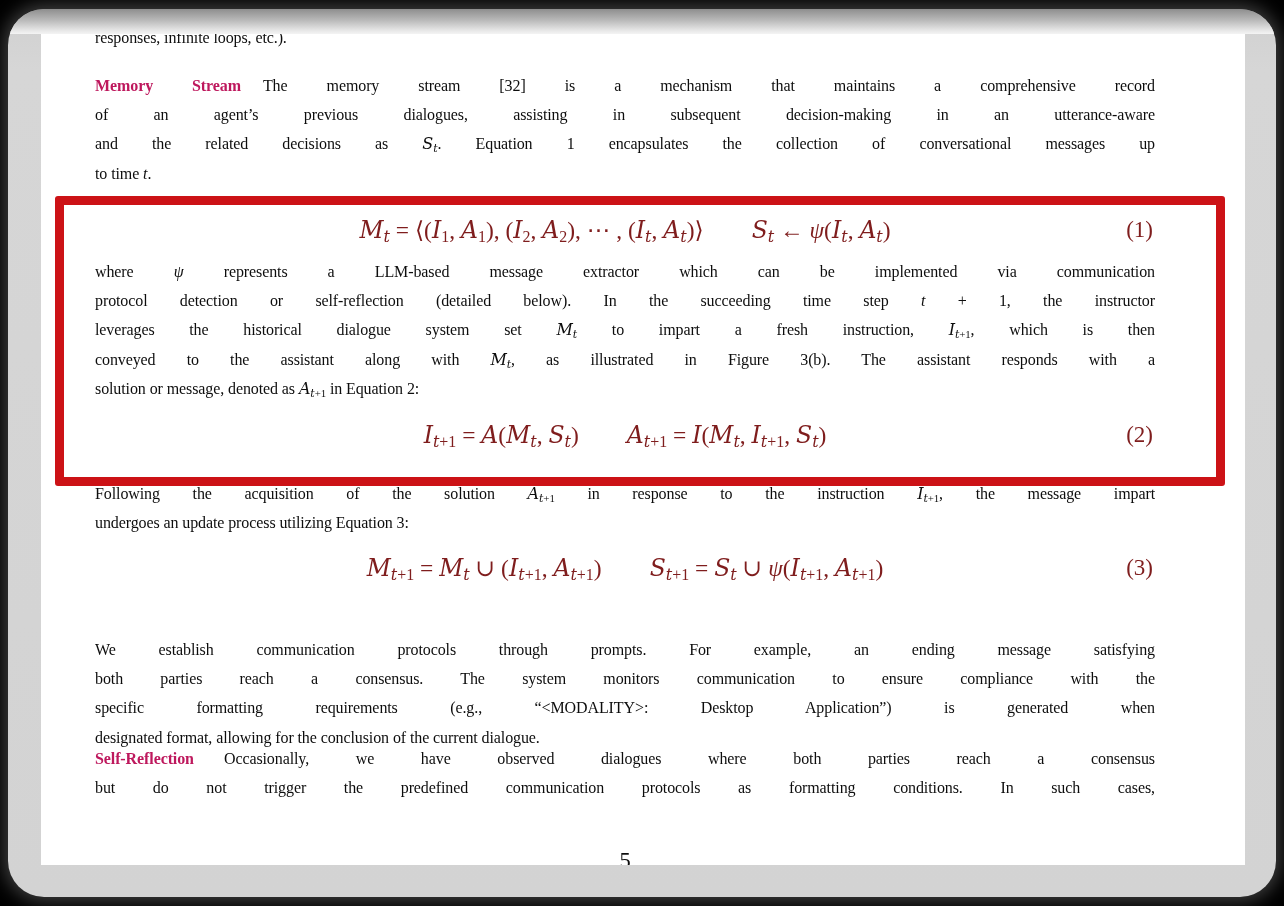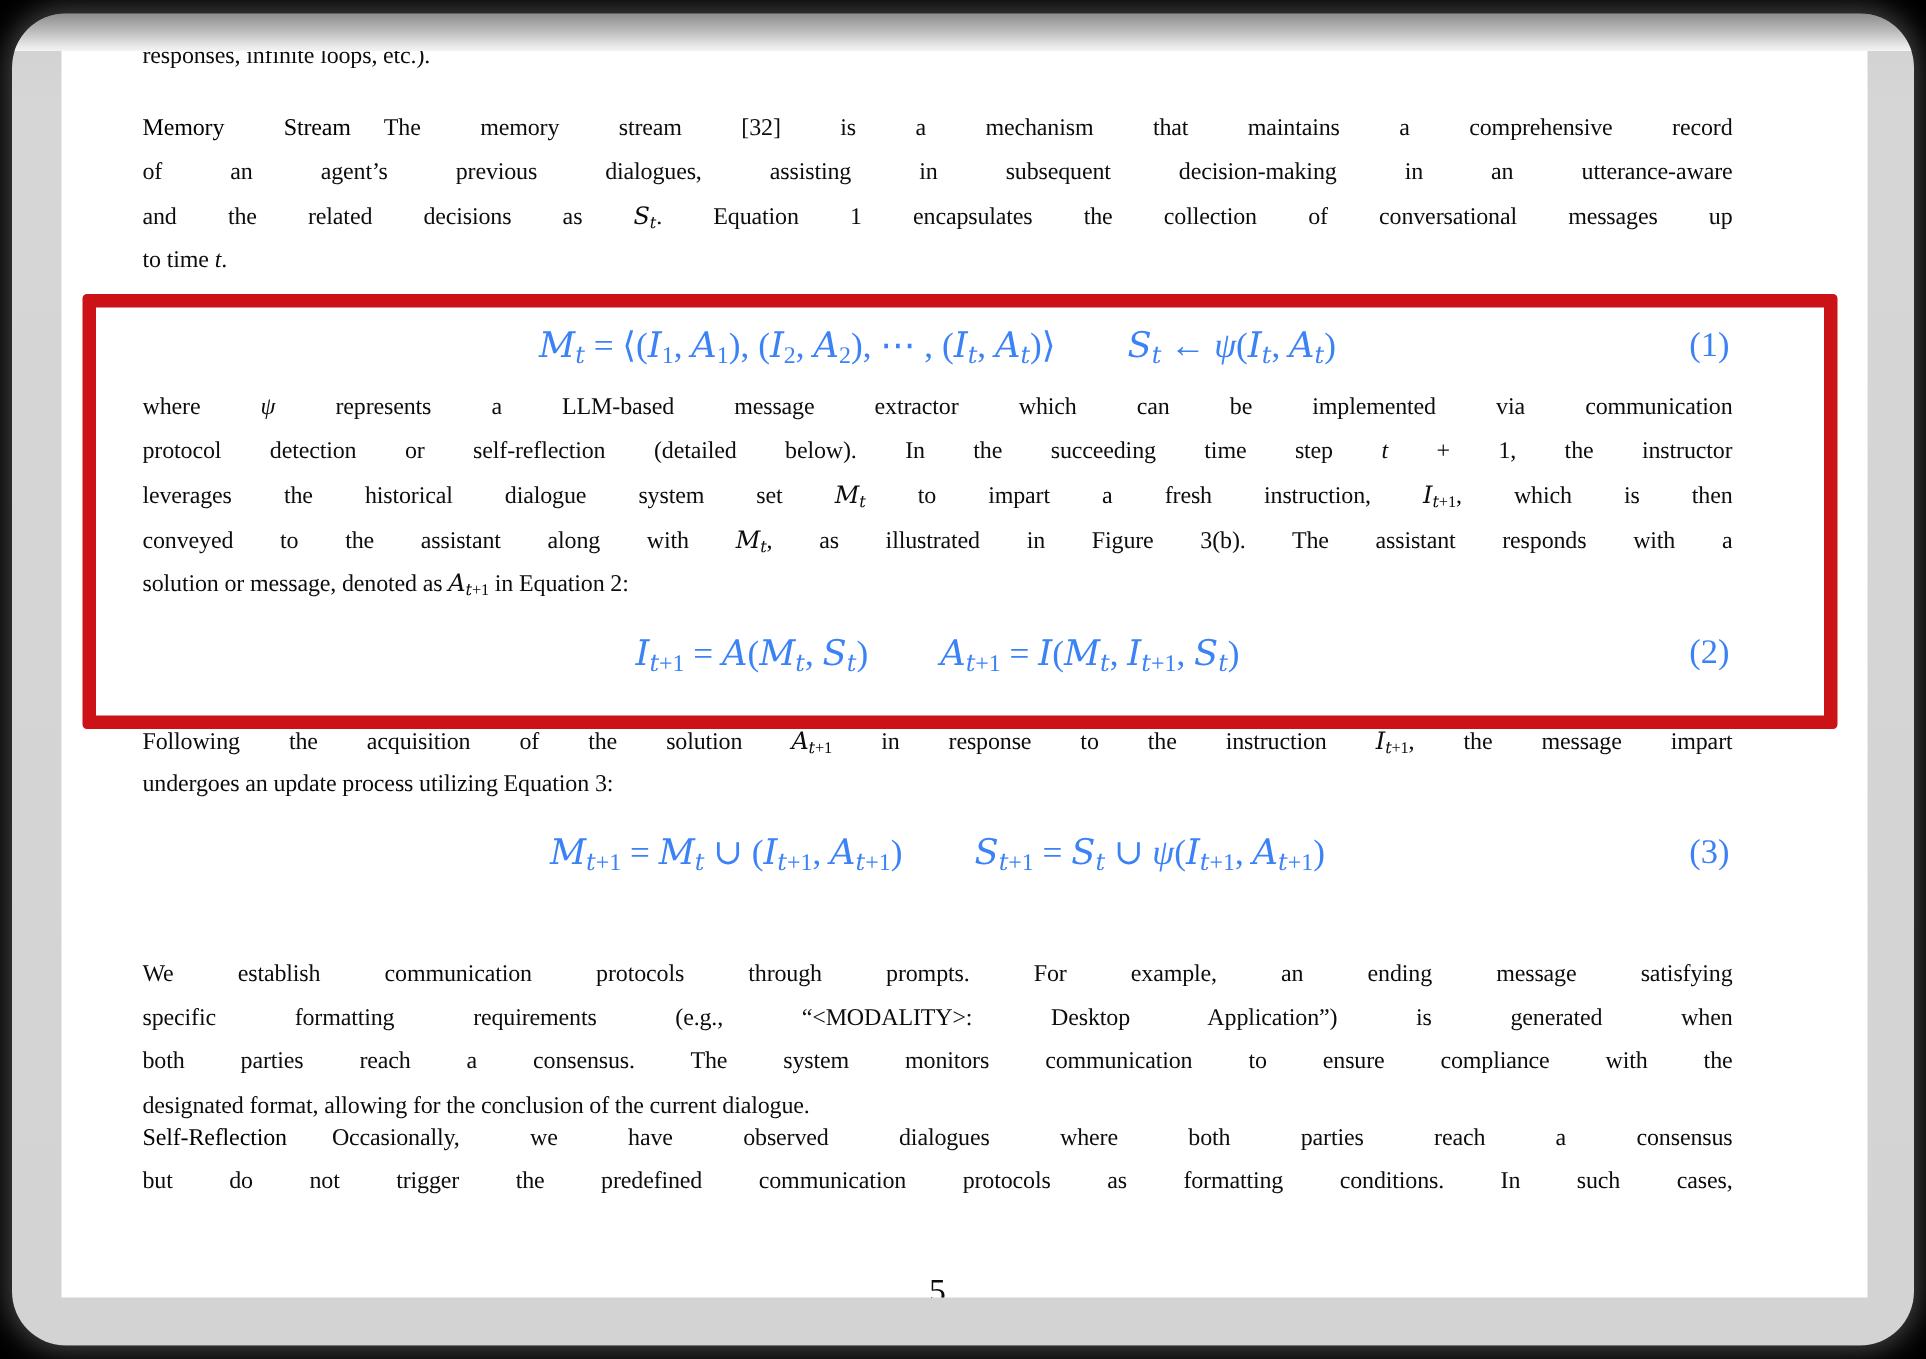--- a/index.html
+++ b/index.html
@@ -20,29 +20,29 @@
   .topfade{
     position:absolute;left:0;top:0;width:100%;height:25px;z-index:8;
     background:linear-gradient(180deg,#8e8e8e 0%,#b9b9b9 45%,#e6e6e6 85%,#f4f4f4 100%);
   }
   .block{position:absolute;left:54px;width:1060px;color:#0d0d0d;}
   .line{
     font-size:16px;line-height:29.2px;height:29.2px;overflow:hidden;
     letter-spacing:-0.1px;
   }
   .line.j{text-align:justify;text-align-last:justify;}
-  .p-b{font-weight:400;color:#000000;}
+  .p-b{font-weight:700;color:#be185d;}
   .p-i{font-style:italic;}
   .p-s{font-style:italic;font-family:"DejaVu Serif","Liberation Serif",serif;}
   .p-sb{font-style:italic;font-family:"DejaVu Serif",serif;font-size:0.68em;vertical-align:-0.26em;line-height:0;}
   .p-sr{font-size:0.68em;vertical-align:-0.26em;line-height:0;}
   .psp{display:inline-block;}
   .eqrow{
     position:absolute;left:54px;width:1060px;height:34px;line-height:34px;
-    text-align:center;font-size:23.5px;color:#3b82f6;
+    text-align:center;font-size:23.5px;color:#7f1d1d;
   }
   .eqnum{position:absolute;right:2px;top:0;font-size:23px;}
   .redbox{
     position:absolute;left:14px;top:163px;width:1152px;height:272px;
     border:9px solid #cc1216;border-radius:3px;z-index:9;background:transparent;
     pointer-events:none;
   }
   .pagenum{
     position:absolute;left:54px;top:816px;width:1060px;height:30px;
     text-align:center;font-size:22.5px;line-height:24px;color:#0d0d0d;
@@ -72,22 +72,22 @@
           <div class="line"><span class="p-r">solution or message, denoted as </span><span class="p-s">A</span><span class="p-sb">t</span><span class="p-sr">+1</span><span class="p-r"> in Equation 2:</span></div>
         </div>
         <div class="eqrow" style="top: 385px;"><span><span class="p-s">I</span><span class="p-sb">t</span><span class="p-sr">+1</span><span class="p-r"> = </span><span class="p-s">A</span><span class="p-r">(</span><span class="p-s">M</span><span class="p-sb">t</span><span class="p-r">, </span><span class="p-s">S</span><span class="p-sb">t</span><span class="p-r">)</span><span class="psp" style="width: 48px;"></span><span class="p-s">A</span><span class="p-sb">t</span><span class="p-sr">+1</span><span class="p-r"> = </span><span class="p-s">I</span><span class="p-r">(</span><span class="p-s">M</span><span class="p-sb">t</span><span class="p-r">, </span><span class="p-s">I</span><span class="p-sb">t</span><span class="p-sr">+1</span><span class="p-r">, </span><span class="p-s">S</span><span class="p-sb">t</span><span class="p-r">)</span></span><span class="eqnum">(2)</span></div>
         <div class="block" style="top: 446px;">
           <div class="line j"><span class="p-r">Following the acquisition of the solution </span><span class="p-s">A</span><span class="p-sb">t</span><span class="p-sr">+1</span><span class="p-r"> in response to the instruction </span><span class="p-s">I</span><span class="p-sb">t</span><span class="p-sr">+1</span><span class="p-r">, the message impart</span></div>
           <div class="line"><span class="p-r">undergoes an update process utilizing Equation 3:</span></div>
         </div>
         <div class="eqrow" style="top: 518px;"><span><span class="p-s">M</span><span class="p-sb">t</span><span class="p-sr">+1</span><span class="p-r"> = </span><span class="p-s">M</span><span class="p-sb">t</span><span class="p-r"> ∪ (</span><span class="p-s">I</span><span class="p-sb">t</span><span class="p-sr">+1</span><span class="p-r">, </span><span class="p-s">A</span><span class="p-sb">t</span><span class="p-sr">+1</span><span class="p-r">)</span><span class="psp" style="width: 48px;"></span><span class="p-s">S</span><span class="p-sb">t</span><span class="p-sr">+1</span><span class="p-r"> = </span><span class="p-s">S</span><span class="p-sb">t</span><span class="p-r"> ∪ </span><span class="p-i">ψ</span><span class="p-r">(</span><span class="p-s">I</span><span class="p-sb">t</span><span class="p-sr">+1</span><span class="p-r">, </span><span class="p-s">A</span><span class="p-sb">t</span><span class="p-sr">+1</span><span class="p-r">)</span></span><span class="eqnum">(3)</span></div>
         <div class="block" style="top: 582px; margin-top: 20px;">
           <div class="line j"><span class="p-r">We establish communication protocols through prompts. For example, an ending message satisfying</span></div>
+          <div class="line j"><span class="p-r">both parties reach a consensus. The system monitors communication to ensure compliance with the</span></div>
           <div class="line j"><span class="p-r">specific formatting requirements (e.g., “&lt;MODALITY&gt;: Desktop Application”) is generated when</span></div>
-          <div class="line j"><span class="p-r">both parties reach a consensus. The system monitors communication to ensure compliance with the</span></div>
           <div class="line"><span class="p-r">designated format, allowing for the conclusion of the current dialogue.</span></div>
         </div>
         <div class="block" style="top: 711px;">
           <div class="line j"><span class="p-b">Self-Reflection</span><span class="psp" style="width: 30px;"></span><span class="p-r">Occasionally, we have observed dialogues where both parties reach a consensus</span></div>
           <div class="line j"><span class="p-r">but do not trigger the predefined communication protocols as formatting conditions. In such cases,</span></div>
         </div>
       </div>
     <div class="pagenum">5</div>
     <div class="redbox" style="border-color: rgb(204, 18, 22);"></div>
   </div>

